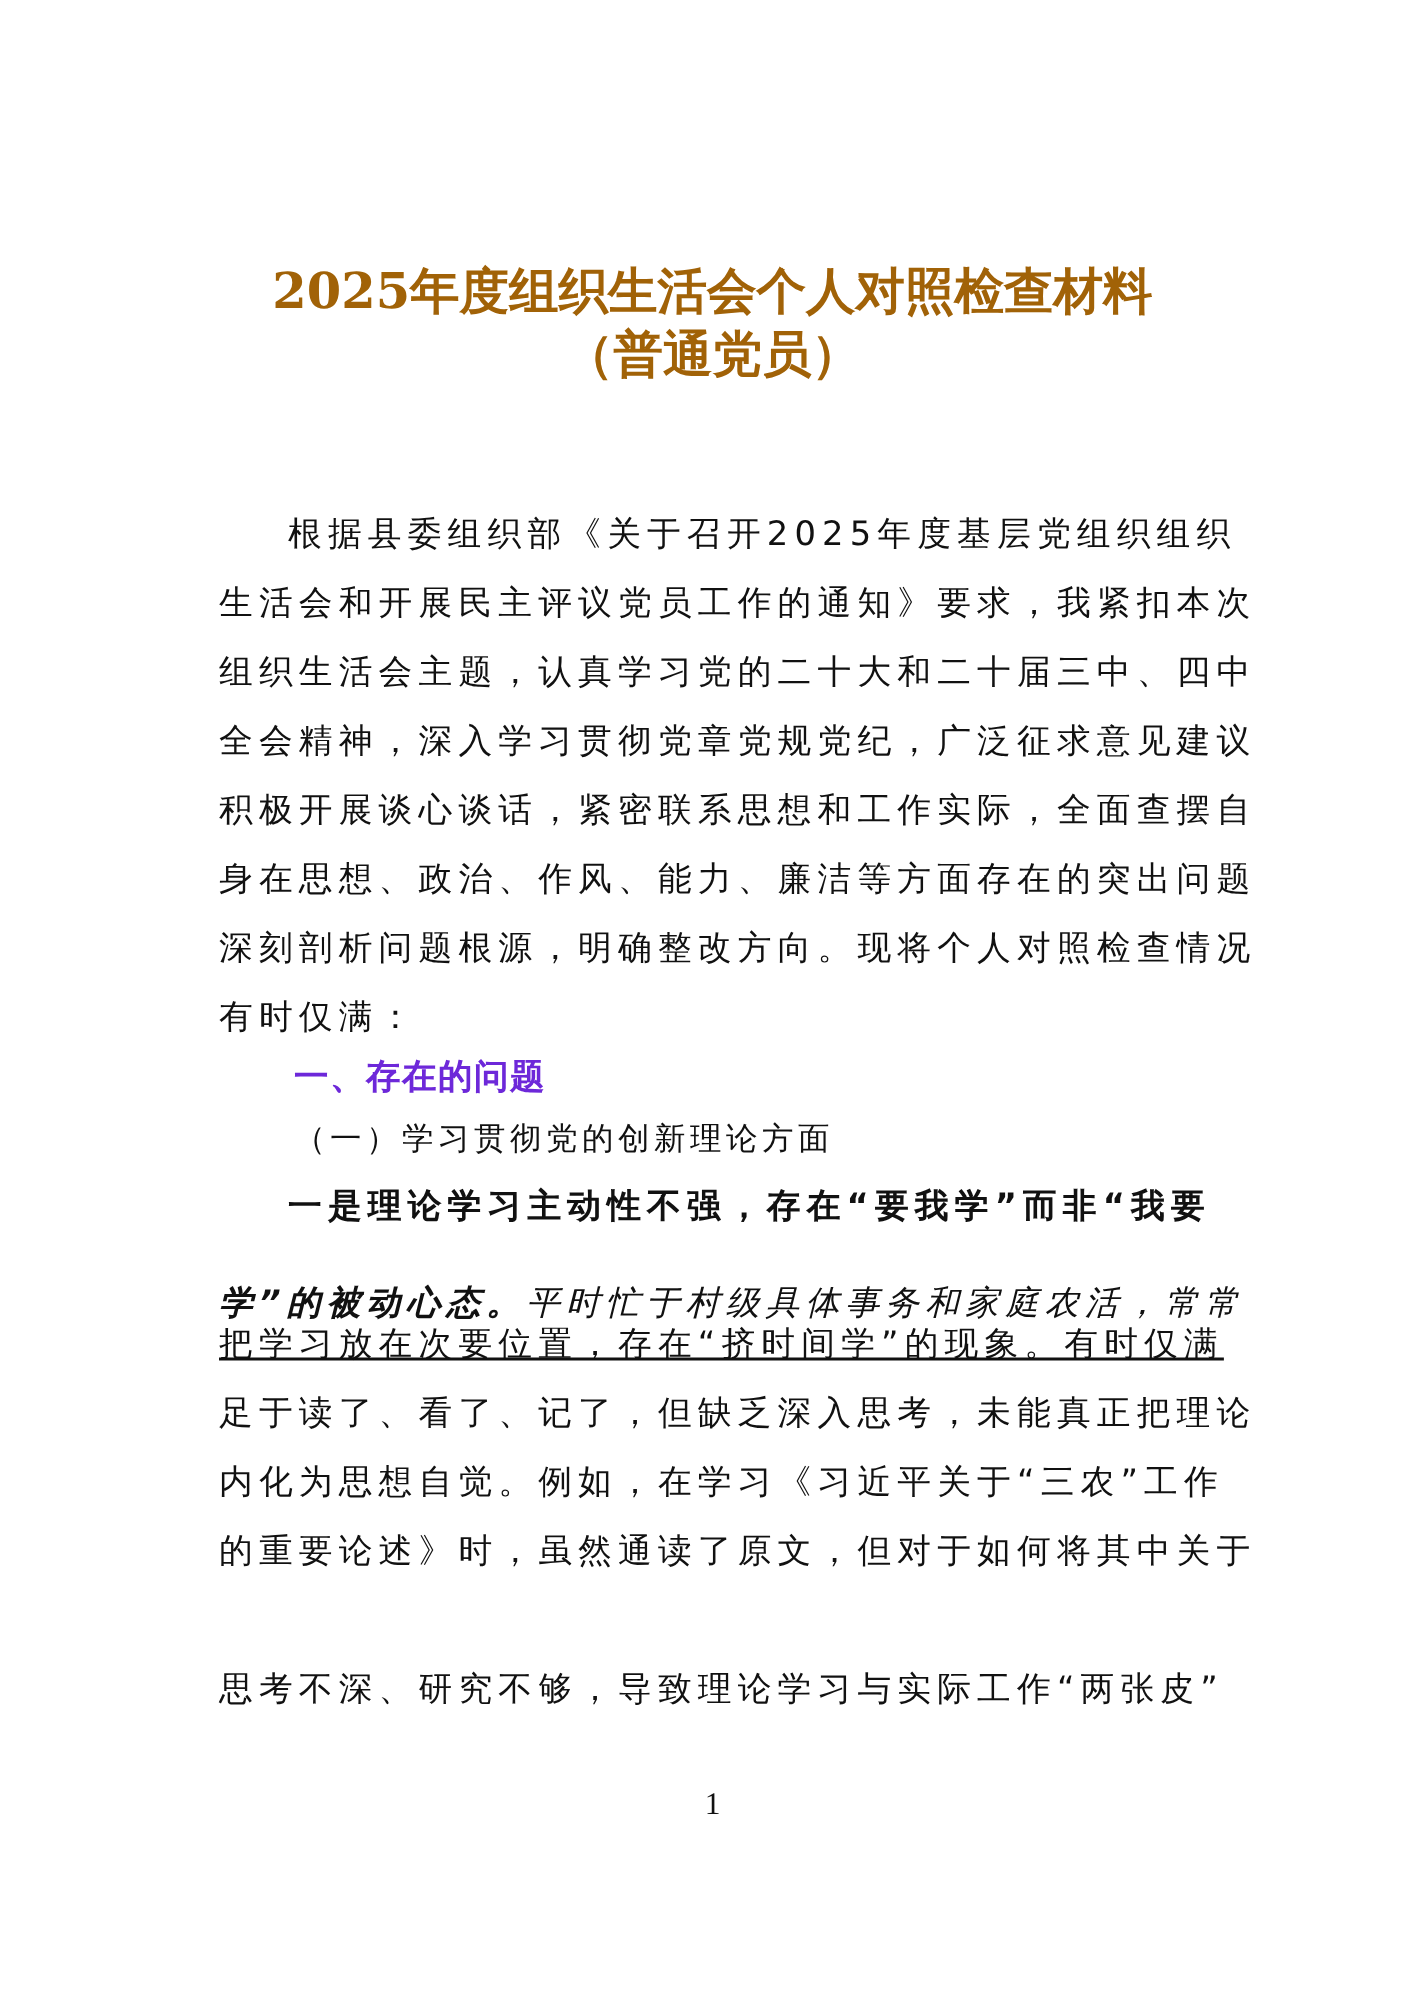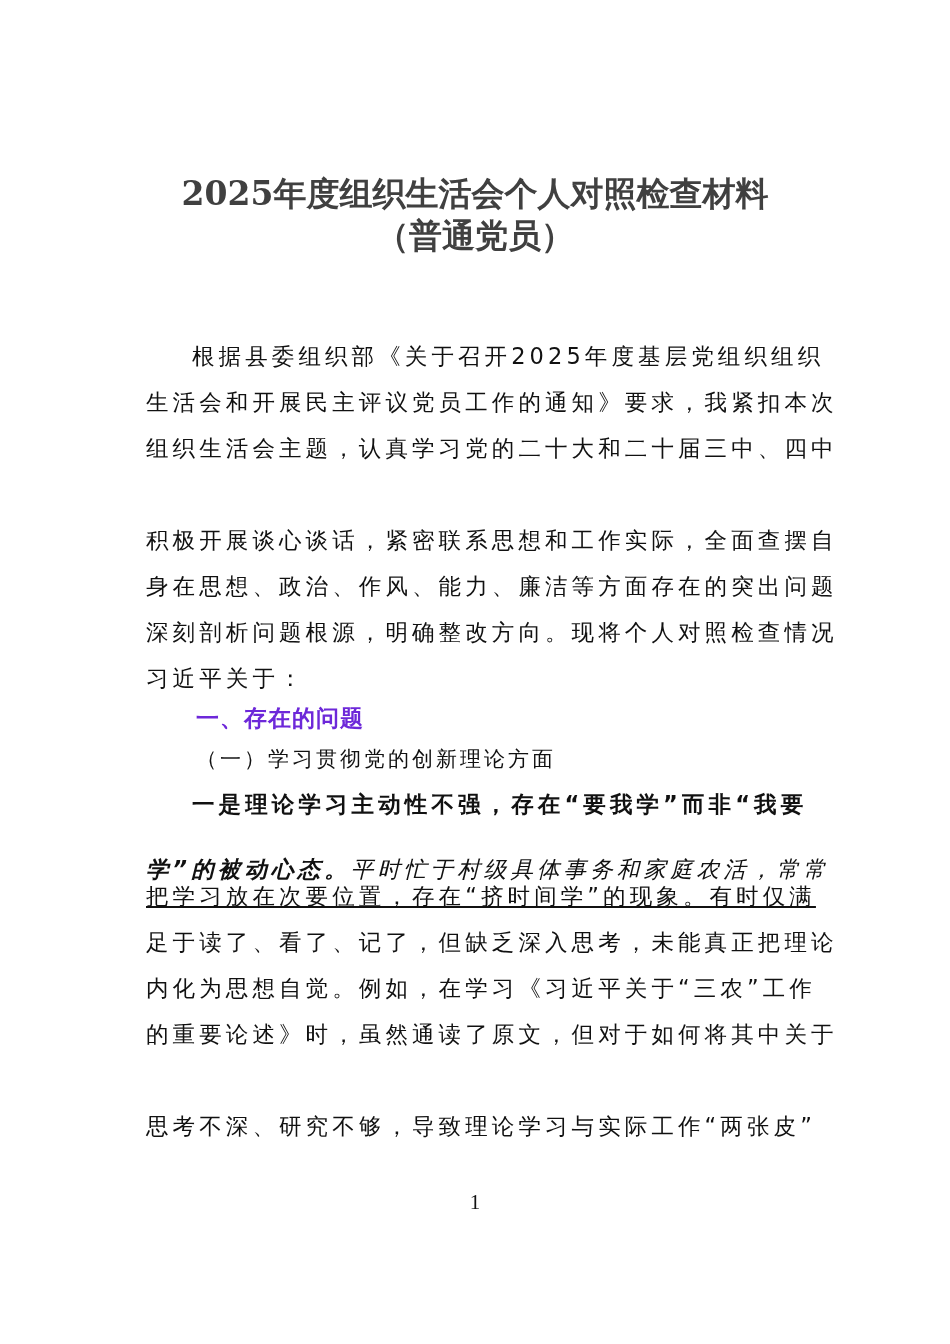--- a/index.html
+++ b/index.html
@@ -24,21 +24,21 @@
   }
   .title {
     position: absolute;
     left: 0;
     width: 950px;
     text-align: center;
     font-family: "DejaVu Serif", "Liberation Serif", serif;
     font-weight: bold;
     font-size: 33px;
     letter-spacing: 0px;
-    color: #404040;
+    color: #a16207;
     white-space: nowrap;
   }
   .title.main { top: 172px; }
   .title.sub { top: 214px; }
   .line {
     position: absolute;
     left: 146px;
     width: 660px;
     font-size: 22.5px;
     line-height: 30px;
@@ -89,24 +89,25 @@
 <body>
 
 <div class="page">
 
   <div class="title main">2025年度组织生活会个人对照检查材料</div>
   <div class="title sub">（普通党员）</div>
 
   <div class="line indent" style="top:341px;">根据县委组织部《关于召开2025年度基层党组织组织</div>
   <div class="line" style="top:387px;">生活会和开展民主评议党员工作的通知》要求，我紧扣本次</div>
   <div class="line" style="top:433px;">组织生活会主题，认真学习党的二十大和二十届三中、四中</div>
+  <div class="line" style="top:479px;">全会精神，深入学习贯彻党章党规党纪，广泛征求意见建议</div>
   <div class="line" style="top:525px;">积极开展谈心谈话，紧密联系思想和工作实际，全面查摆自</div>
   <div class="line" style="top:571px;">身在思想、政治、作风、能力、廉洁等方面存在的突出问题</div>
   <div class="line" style="top:617px;">深刻剖析问题根源，明确整改方向。现将个人对照检查情况</div>
-  <div class="line last" style="top:663px;">习近平关于：</div>
+  <div class="line last" style="top:663px;">有时仅满：</div>
 
   <div class="heading1" style="top:703px;">一、存在的问题</div>
   <div class="heading2" style="top:744px;">（一）学习贯彻党的创新理论方面</div>
 
   <div class="line indent bold" style="top:789px;">一是理论学习主动性不强，存在“要我学”而非“我要</div>
   <div class="line" style="top:854px;font-style:italic;"><span class="bold">学”的被动心态。</span><span>平时忙于村级具体事务和家庭农活，常常</span></div>
   <div class="line" style="top:881px;text-decoration:underline;">把学习放在次要位置，存在“挤时间学”的现象。有时仅满</div>
   <div class="line" style="top:927px;">足于读了、看了、记了，但缺乏深入思考，未能真正把理论</div>
   <div class="line" style="top:973px;">内化为思想自觉。例如，在学习《习近平关于“三农”工作</div>
   <div class="line" style="top:1019px;">的重要论述》时，虽然通读了原文，但对于如何将其中关于</div>

